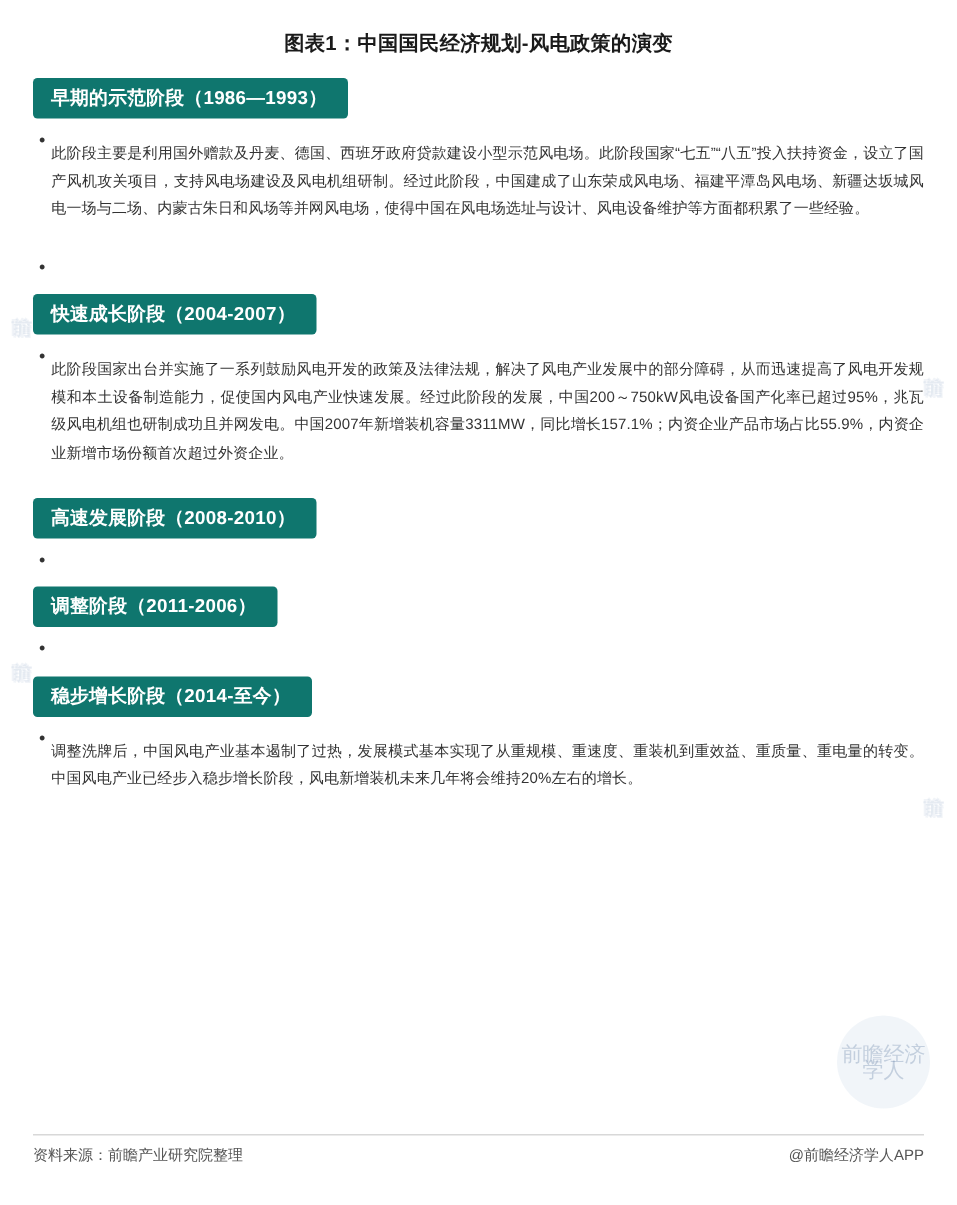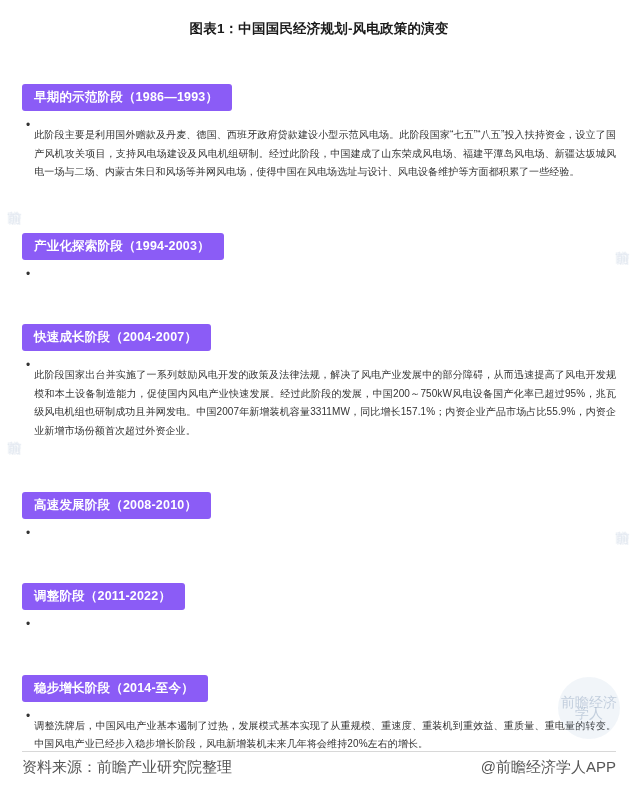--- a/index.html
+++ b/index.html
@@ -28,28 +28,27 @@
     font-weight: bold;
     color: #1a1a1a;
     margin: 4px 0 14px 0;
     letter-spacing: 0.2px;
   }
   .section {
     margin-bottom: 9px;
   }
   .section-header {
     display: inline-block;
-    background: #8b5cf6;
+    background: #0f766e;
     color: #ffffff;
     font-size: 12.5px;
     font-weight: bold;
     padding: 5px 14px 5px 12px;
     border-radius: 3px 3px 3px 3px;
     letter-spacing: 0.2px;
-    margin-top: 32px;
   }
   .section-header-wrap {
     display: block;
   }
   .section-body {
     display: flex;
     margin-top: 5px;
     padding-left: 2px;
   }
   .bullet {
@@ -70,21 +69,21 @@
   .footer {
     position: absolute;
     left: 22px;
     right: 22px;
     bottom: 8px;
     border-top: 1px solid #d8d8d8;
     padding-top: 6px;
     display: flex;
     justify-content: space-between;
     align-items: center;
-    font-size: 15px;
+    font-size: 10px;
     color: #555;
   }
   .footer-right {
     color: #555;
     margin-left: 37px;
   }
   
   .wm {
     position: absolute;
     color: rgba(120, 150, 190, 0.10);
@@ -133,23 +132,20 @@
     <div class="section-header-wrap">
       <span class="section-header">早期的示范阶段（1986—1993）</span>
     </div>
     <div class="section-body">
       <span class="bullet">•</span>
       <p class="para">此阶段主要是利用国外赠款及丹麦、德国、西班牙政府贷款建设小型示范风电场。此阶段国家“七五”“八五”投入扶持资金，设立了国产风机攻关项目，支持风电场建设及风电机组研制。经过此阶段，中国建成了山东荣成风电场、福建平潭岛风电场、新疆达坂城风电一场与二场、内蒙古朱日和风场等并网风电场，使得中国在风电场选址与设计、风电设备维护等方面都积累了一些经验。</p>
     </div>
   </div>
 
   <div class="section">
-    <div class="section-header-wrap">
-      <span class="section-header">产业化探索阶段（1994-2003）</span>
-    </div>
     <div class="section-body">
       <span class="bullet">•</span>
     </div>
   </div>
 
   <div class="section">
     <div class="section-header-wrap">
       <span class="section-header">快速成长阶段（2004-2007）</span>
     </div>
     <div class="section-body">
@@ -162,21 +158,21 @@
     <div class="section-header-wrap">
       <span class="section-header">高速发展阶段（2008-2010）</span>
     </div>
     <div class="section-body">
       <span class="bullet">•</span>
     </div>
   </div>
 
   <div class="section">
     <div class="section-header-wrap">
-      <span class="section-header">调整阶段（2011-2022）</span>
+      <span class="section-header">调整阶段（2011-2006）</span>
     </div>
     <div class="section-body">
       <span class="bullet">•</span>
     </div>
   </div>
 
   <div class="section">
     <div class="section-header-wrap">
       <span class="section-header">稳步增长阶段（2014-至今）</span>
     </div>

